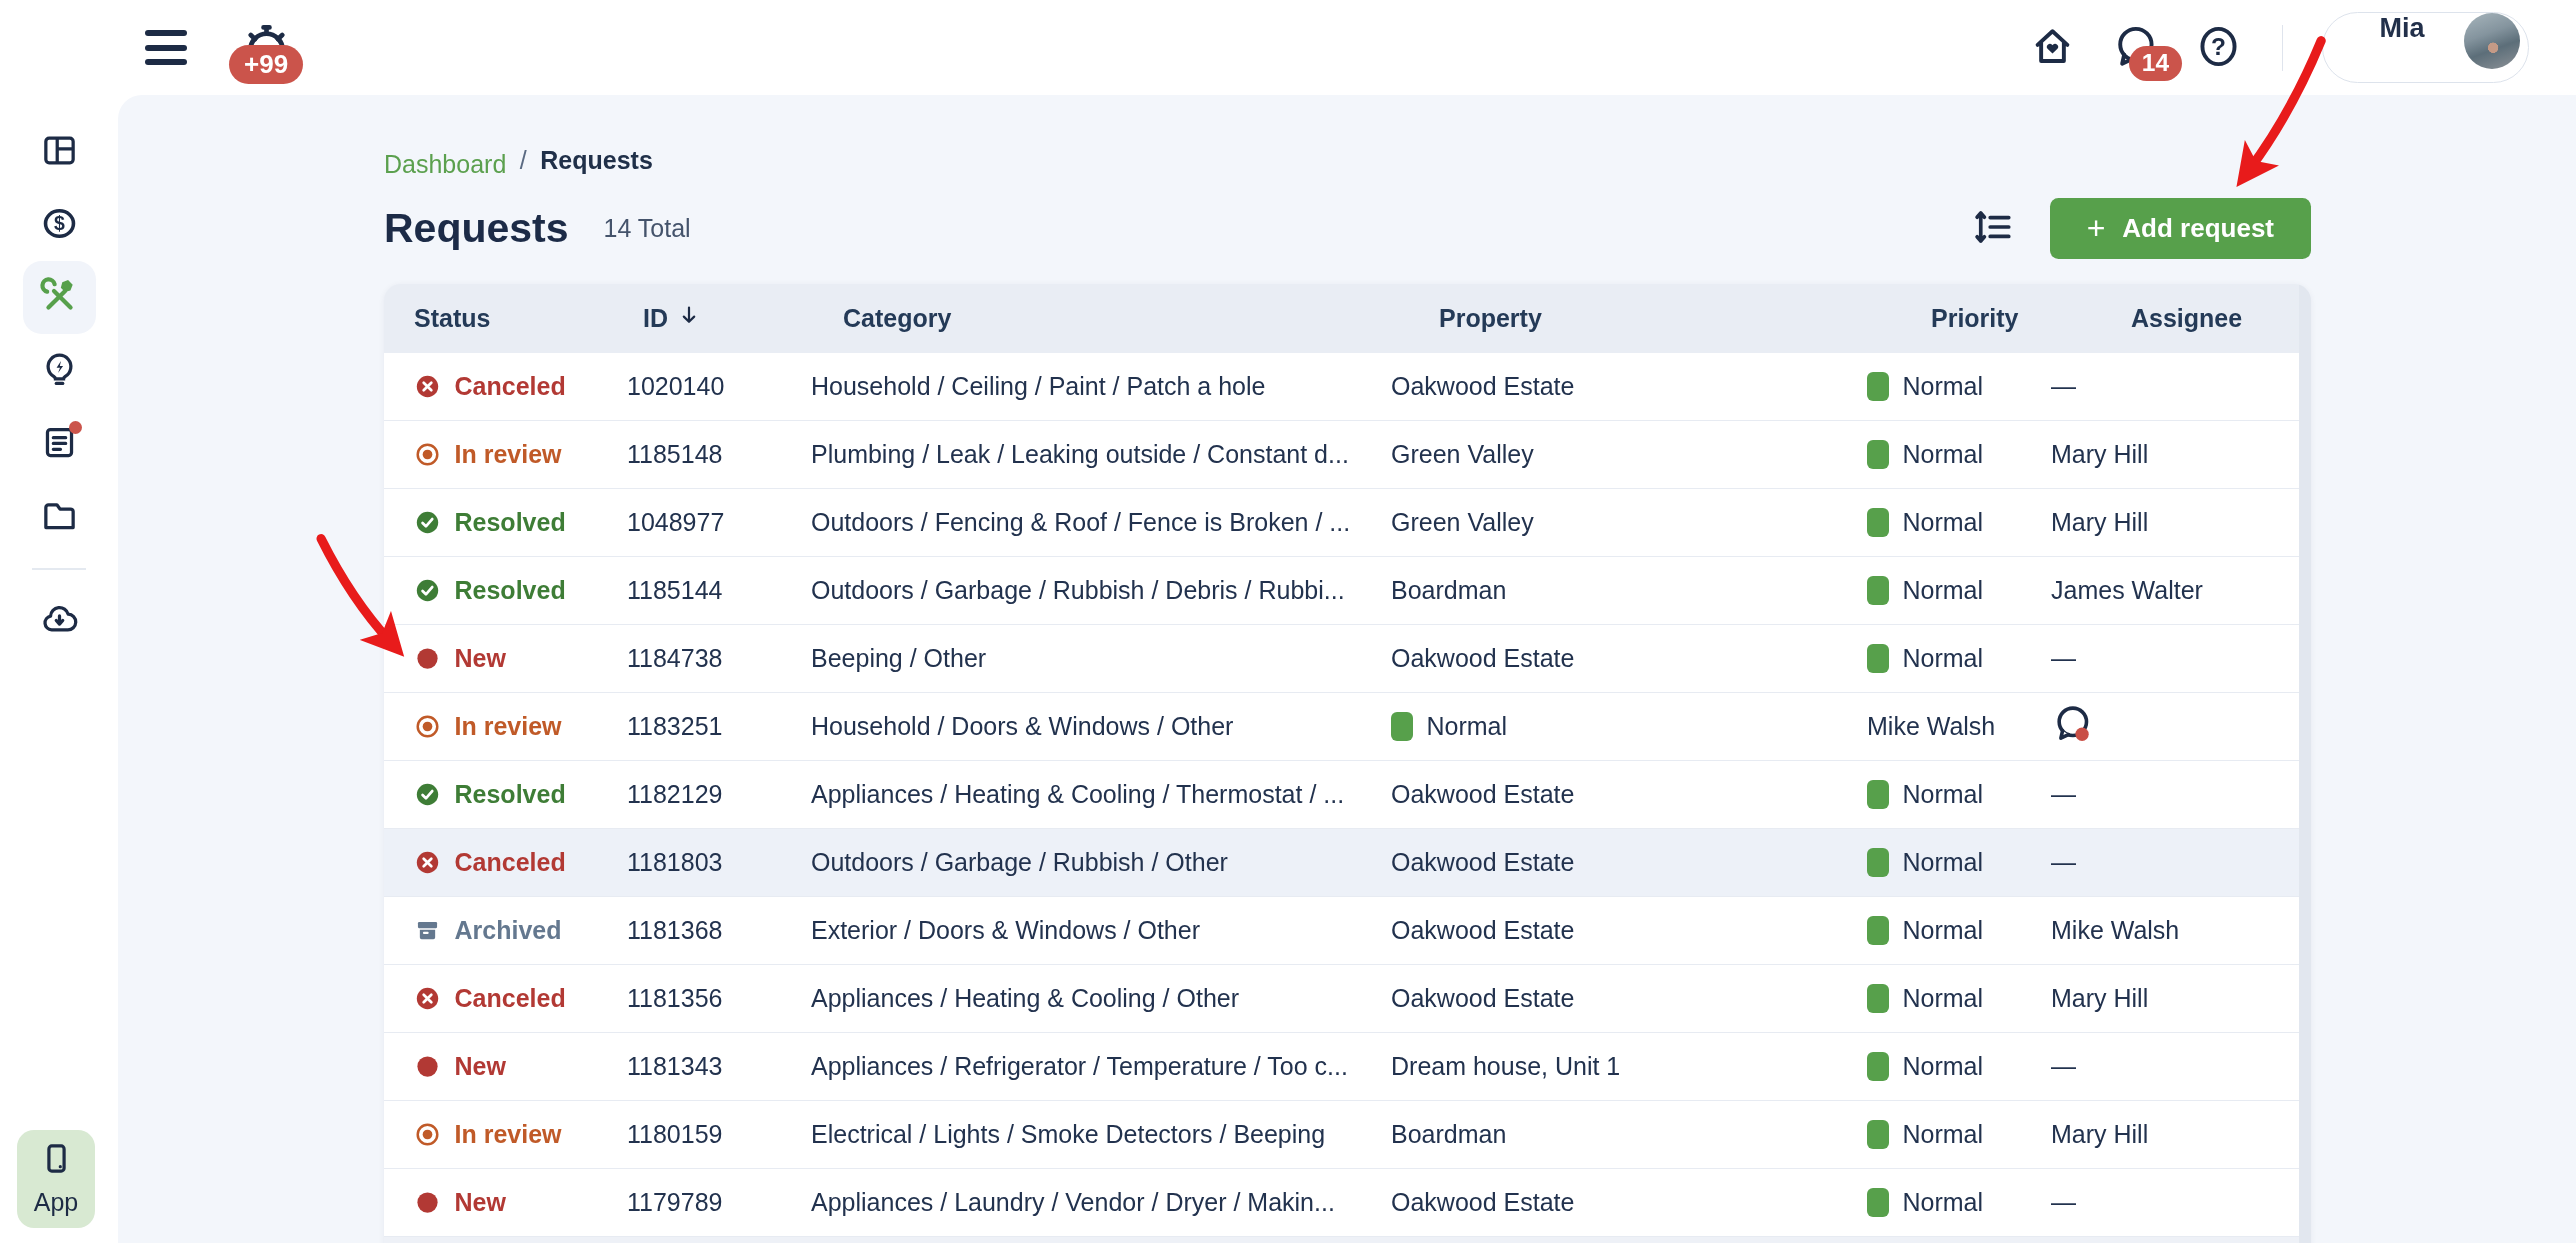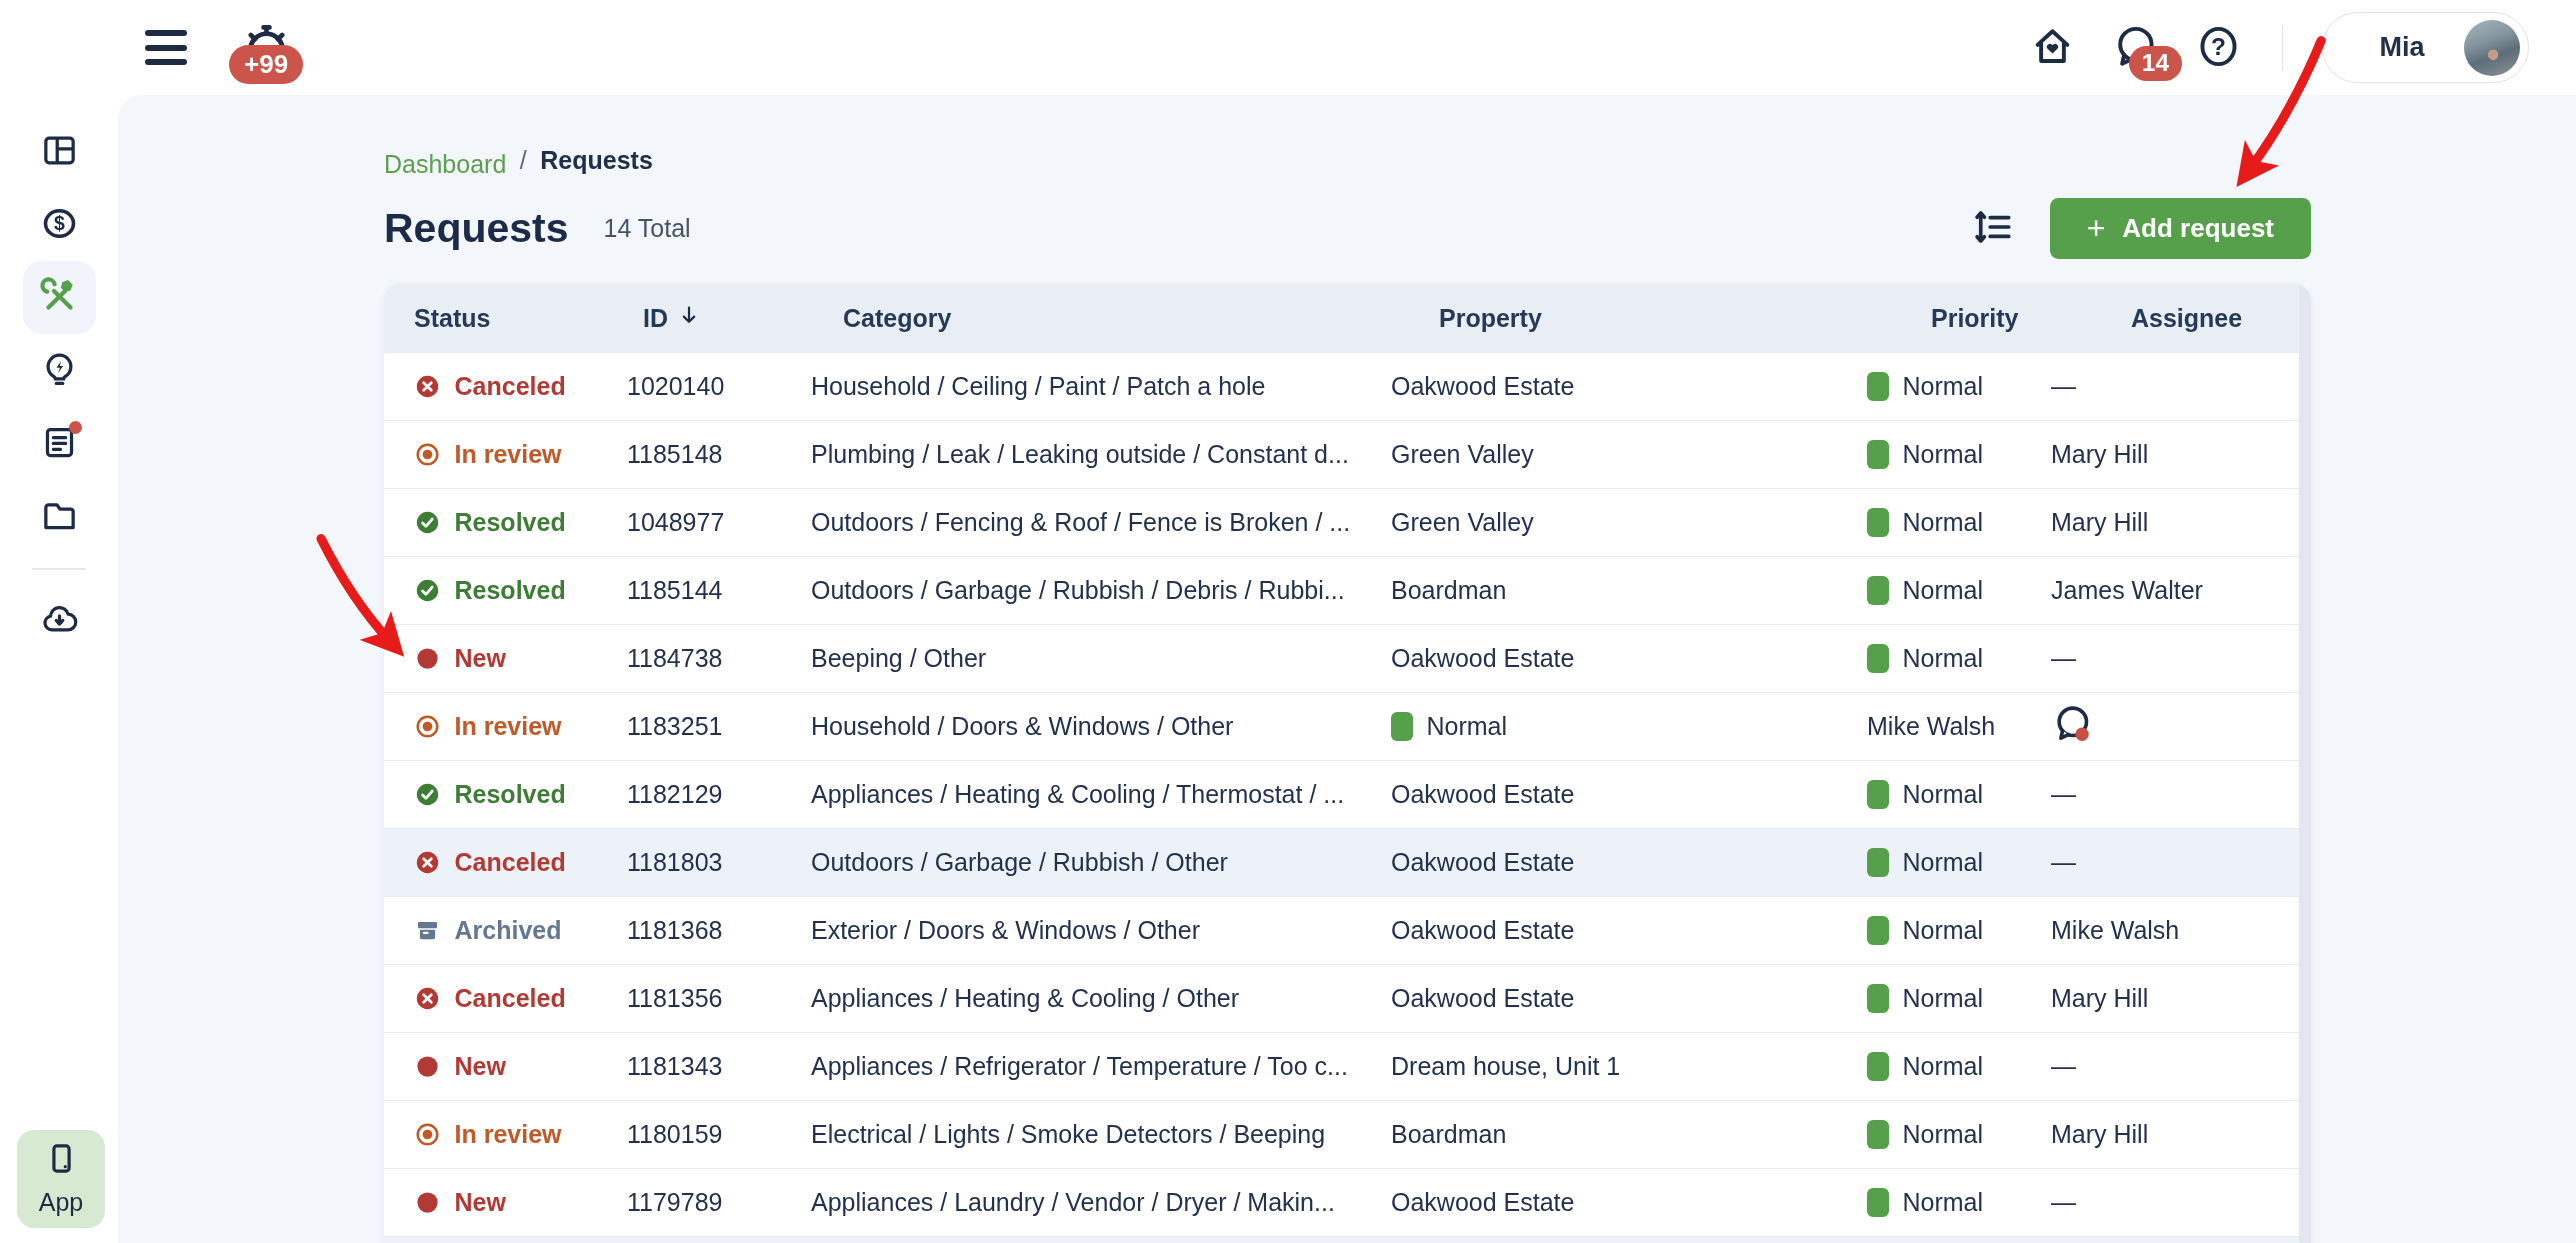--- a/index.html
+++ b/index.html
@@ -14,35 +14,35 @@
   .hamburger span { display:block; height:6px; border-radius:3.4px; background:#1d2b45; }
   .timer-wrap { position:relative; margin-left:54px; width:54px; height:54px; }
   .timer-wrap svg { width:51px; height:51px; }
   .timer-badge { position:absolute; left:-12px; top:24px; background:#cb544b; color:#ffffff; font-size:26px; font-weight:700; padding:6.8px 15px; border-radius:27px; line-height:1; }
   .tb-right { margin-left:auto; display:flex; align-items:center; gap:34px; }
   .icon-btn { background:none; border:none; width:49px; height:49px; display:flex; align-items:center; justify-content:center; }
   .icon-btn svg { width:47px; height:47px; }
   .chat-wrap { position:relative; }
   .chat-badge { position:absolute; right:-22px; bottom:-8.5px; background:#cb544b; color:#fff; font-size:24.5px; font-weight:700; padding:5px 12.7px; border-radius:24px; line-height:1; }
   .tb-divider { width:1.7px; height:46px; background:#dfe4ed; margin:0 5px; }
-  .user-pill { display:flex; align-items:center; height:71px; border:1.7px solid #dde3ec; border-radius:39px; background:#fff; padding:0 8.5px 0 56px; gap:39px; }
+  .user-pill { display:flex; height:71px; border:1.7px solid #dde3ec; border-radius:39px; background:#fff; padding:0 8.5px 0 56px; gap:39px; }
   .user-name { font-size:27px; font-weight:700; color:#22304a; }
   .avatar { width:56px; height:56px; border-radius:50%;
             background:
               radial-gradient(circle at 52% 62%, #c59a86 0 11%, rgba(0,0,0,0) 12%),
               linear-gradient(160deg,#a8b6bd 0%, #84949e 38%, #5c6e79 62%, #8d9297 100%); }
 
   
   .sidebar { position:absolute; top:95px; left:0; bottom:0; width:118px; background:#fff; display:flex; flex-direction:column; align-items:center; padding-top:20px; z-index:5; }
   .side-btn { width:73px; height:73px; border:none; background:none; border-radius:18.6px; display:flex; align-items:center; justify-content:center; position:relative; }
   .side-btn svg { width:39px; height:39px; }
   .side-btn.active { background:#f1f4fa; }
   .red-dot { position:absolute; top:13.5px; right:13.5px; width:13.5px; height:13.5px; border-radius:50%; background:#cb544b; }
   .side-divider { width:54px; height:1.7px; background:#e4e9f0; margin:15px 0; }
-  .app-badge { position:absolute; left:17px; bottom:15px; width:88px; height:98px; border-radius:17px; background:#d8e9d2; border:none; display:flex; flex-direction:column; align-items:center; justify-content:center; gap:8.5px; }
+  .app-badge { position:absolute; left:17px; bottom:15px; width:78px; height:98px; border-radius:17px; background:#d8e9d2; border:none; display:flex; flex-direction:column; align-items:center; justify-content:center; gap:8.5px; }
   .app-badge svg { width:35px; height:35px; }
   .app-label { font-size:25px; color:#1d2b45; }
 
   
   .content { position:absolute; top:95px; left:118px; right:0; bottom:0; background:#f3f6fb; border-top-left-radius:24px; overflow:hidden; }
   .breadcrumb { margin:47px 0 0 266px; font-size:25px; display:flex; gap:13.5px; align-items:center; }
   .crumb-link { color:#5ba04e; text-decoration:none;margin-top:8px; }
   .crumb-sep { color:#5a6a82; }
   .crumb-current { color:#203049; font-weight:600; }
   .page-head { display:flex; align-items:center; margin:18.6px 265px 0 266px; height:61px; }

